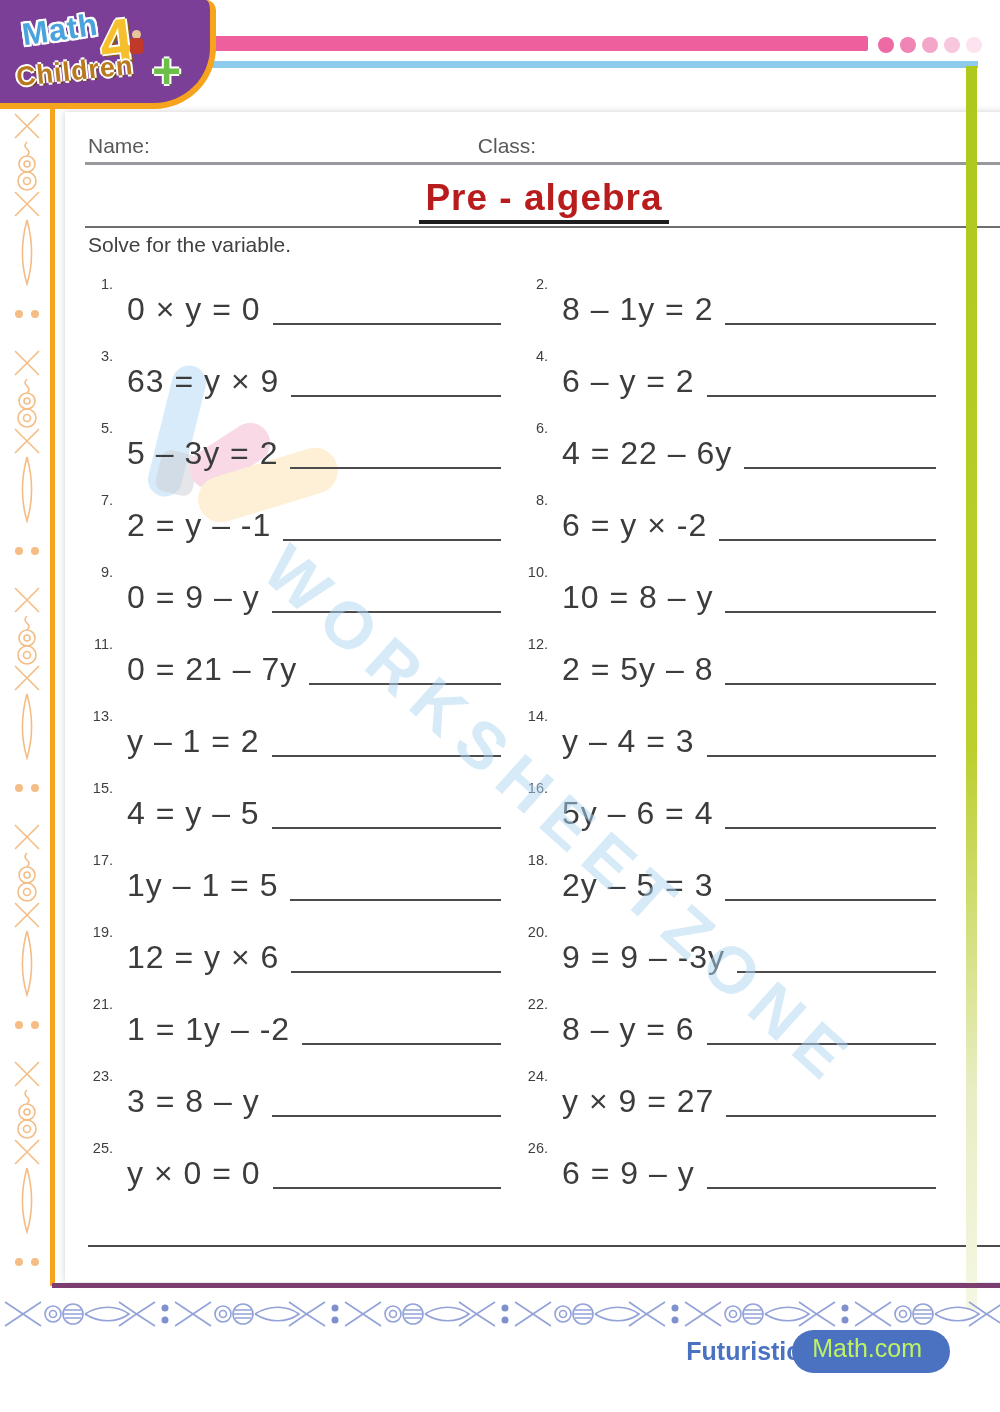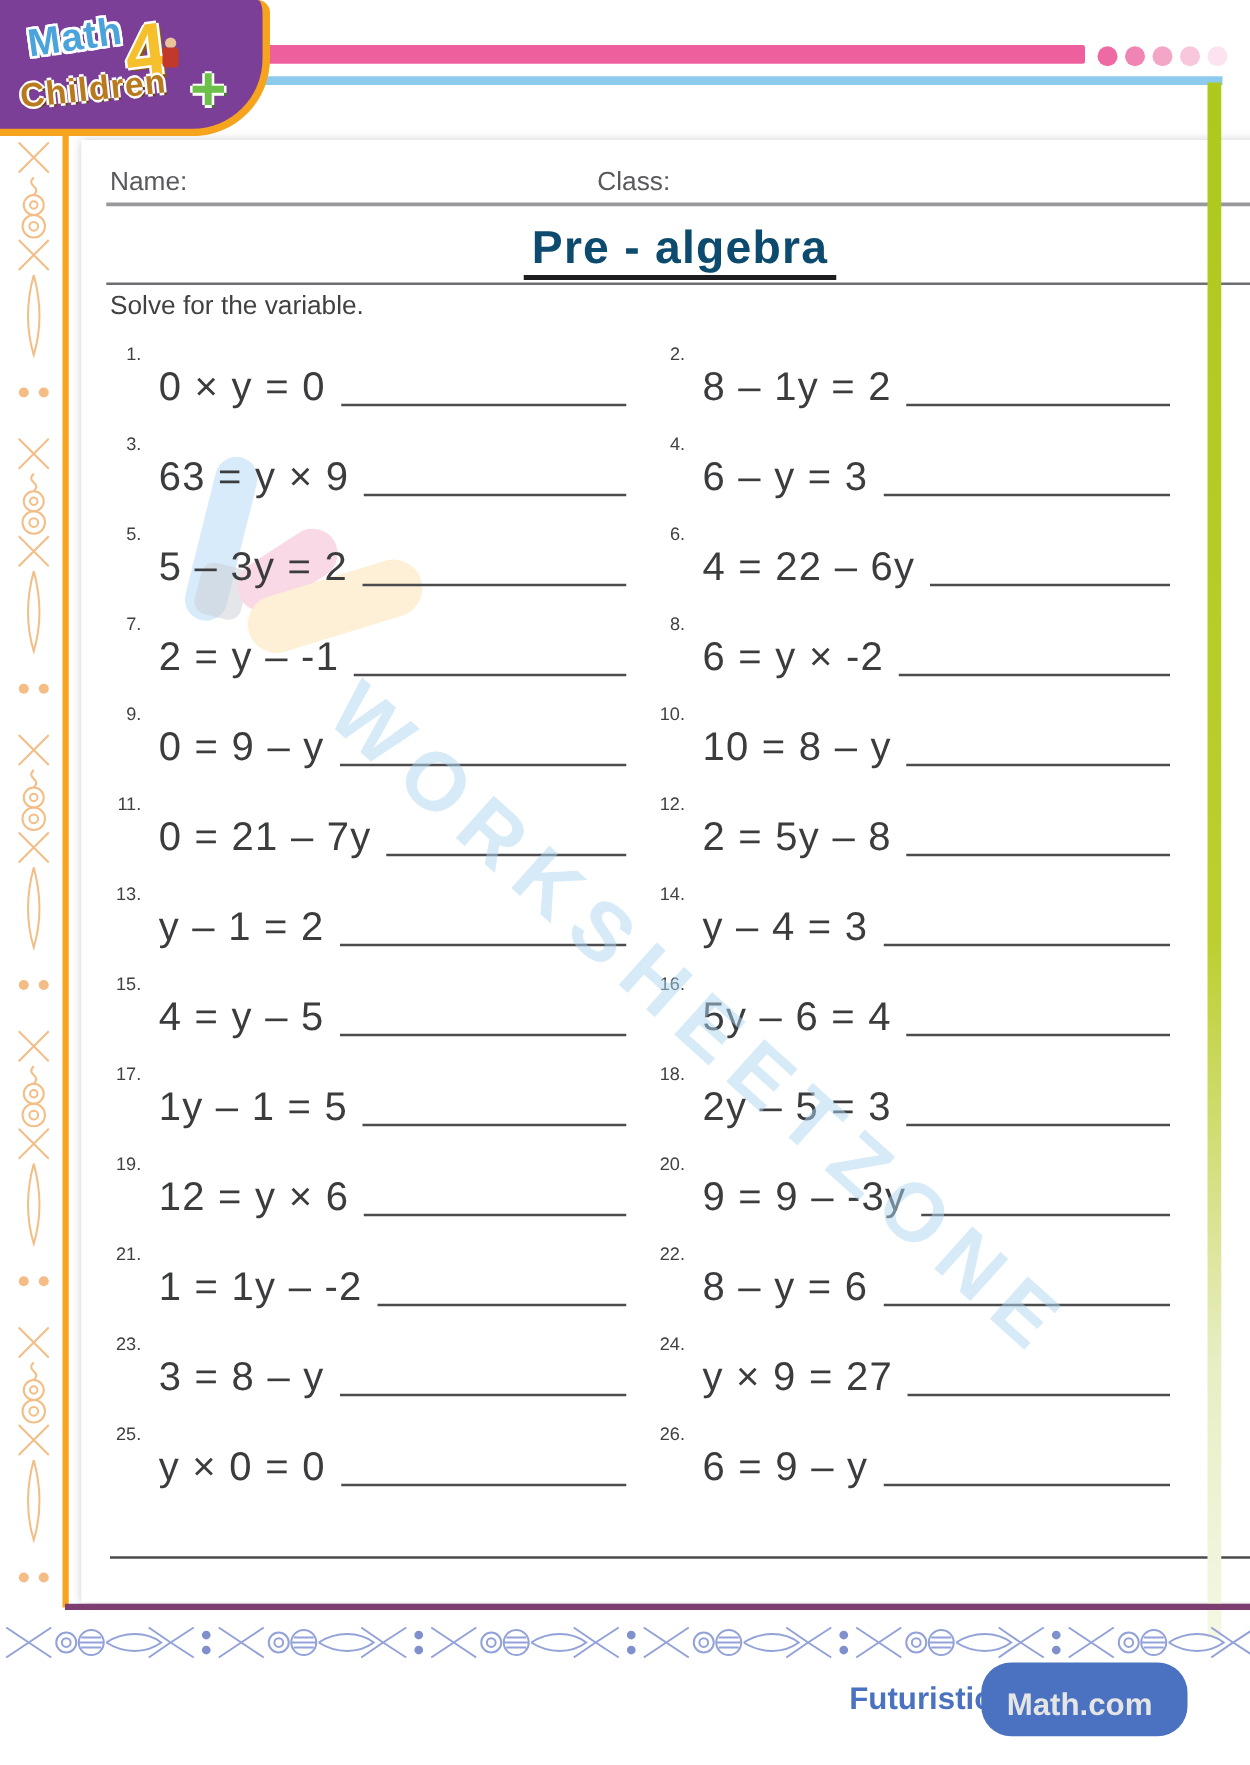--- a/index.html
+++ b/index.html
@@ -39,21 +39,21 @@
   
   .sheet{position:absolute;left:65px;top:112px;width:943px;height:1170px;background:#ffffff;
     box-shadow:0 0 7px rgba(120,120,120,.35);z-index:2;box-sizing:border-box;padding:20px 5px 0 20px;}
   .sheet-content{position:relative;z-index:2;}
 
   .fields-row{display:flex;margin:2px 0 4px 3px;font-size:21px;color:#58595b;}
   .class-label{margin-left:328px;text-align:right;}
   .fields-line{border-top:3px solid #98999c;margin-top:4px;}
 
   .title-wrap{text-align:center;margin-top:12px;height:48px;}
-  .title-text{display:inline-block;font-size:37px;font-weight:700;color:#0c4a6e;
+  .title-text{display:inline-block;font-size:37px;font-weight:700;color:#b91c1c;
     border-bottom:4px solid #1d1d1f;padding:0 6px 1px 6px;letter-spacing:1px;}
   .title-line{border-top:2px solid #6d6e71;margin-top:1px;}
   .instruction{font-size:21px;color:#414042;margin:5px 0 0 3px;}
 
   .problems-grid{display:grid;grid-template-columns:420px 420px;column-gap:15px;margin-top:6px;}
   .prob{position:relative;height:72px;display:flex;align-items:flex-end;
     padding:0 0 10px 42px;box-sizing:border-box;}
   .pnum{position:absolute;left:0;top:13px;width:28px;text-align:right;
     font-size:14.5px;color:#3f4042;}
   .peq{font-size:32px;color:#3b3c3e;letter-spacing:1px;white-space:nowrap;line-height:1;}
@@ -69,22 +69,22 @@
   .stroke-cream{left:131px;top:350px;width:144px;height:46px;border-radius:24px;background:#fdf0d6;transform:rotate(-17deg);}
 
   
   .watermark{position:absolute;left:300px;top:530px;z-index:10;pointer-events:none;
     transform:rotate(42deg);transform-origin:0 0;
     font-size:66px;font-weight:700;letter-spacing:12px;color:#aed6f1;opacity:.5;white-space:nowrap;}
 
   
   .footer-brand{position:absolute;top:1330px;right:50px;display:flex;align-items:center;z-index:20;}
   .brand-prefix{font-size:25px;font-weight:700;color:#4a72c0;margin-right:-8px;position:relative;z-index:1;}
-  .brand-pill{background:#4a72c0;color:#e5e5e5;font-size:25px;font-weight:700;
-    border-radius:24px;padding:20px 28px 10px 20px;}
+  .brand-pill{background:#4a72c0;color:#bef264;font-size:25px;font-weight:400;
+    border-radius:24px;padding:4px 28px 10px 20px;}
 </style>
 </head>
 <body>
 
 <div class="logo-card">
   <span class="logo-math">Math</span>
   <span class="logo-4">4</span>
   <span class="logo-figure-head"></span>
   <span class="logo-figure-body"></span>
   <span class="logo-children">Children</span>
@@ -215,21 +215,21 @@
           <span class="peq">8 – 1y = 2</span>
           <span class="pline"></span>
         </div>
       <div class="prob">
           <span class="pnum">3.</span>
           <span class="peq">63 = y × 9</span>
           <span class="pline"></span>
         </div>
       <div class="prob">
           <span class="pnum">4.</span>
-          <span class="peq">6 – y = 3</span>
+          <span class="peq">6 – y = 2</span>
           <span class="pline"></span>
         </div>
       <div class="prob">
           <span class="pnum">5.</span>
           <span class="peq">5 – 3y = 2</span>
           <span class="pline"></span>
         </div>
       <div class="prob">
           <span class="pnum">6.</span>
           <span class="peq">4 = 22 – 6y</span>

